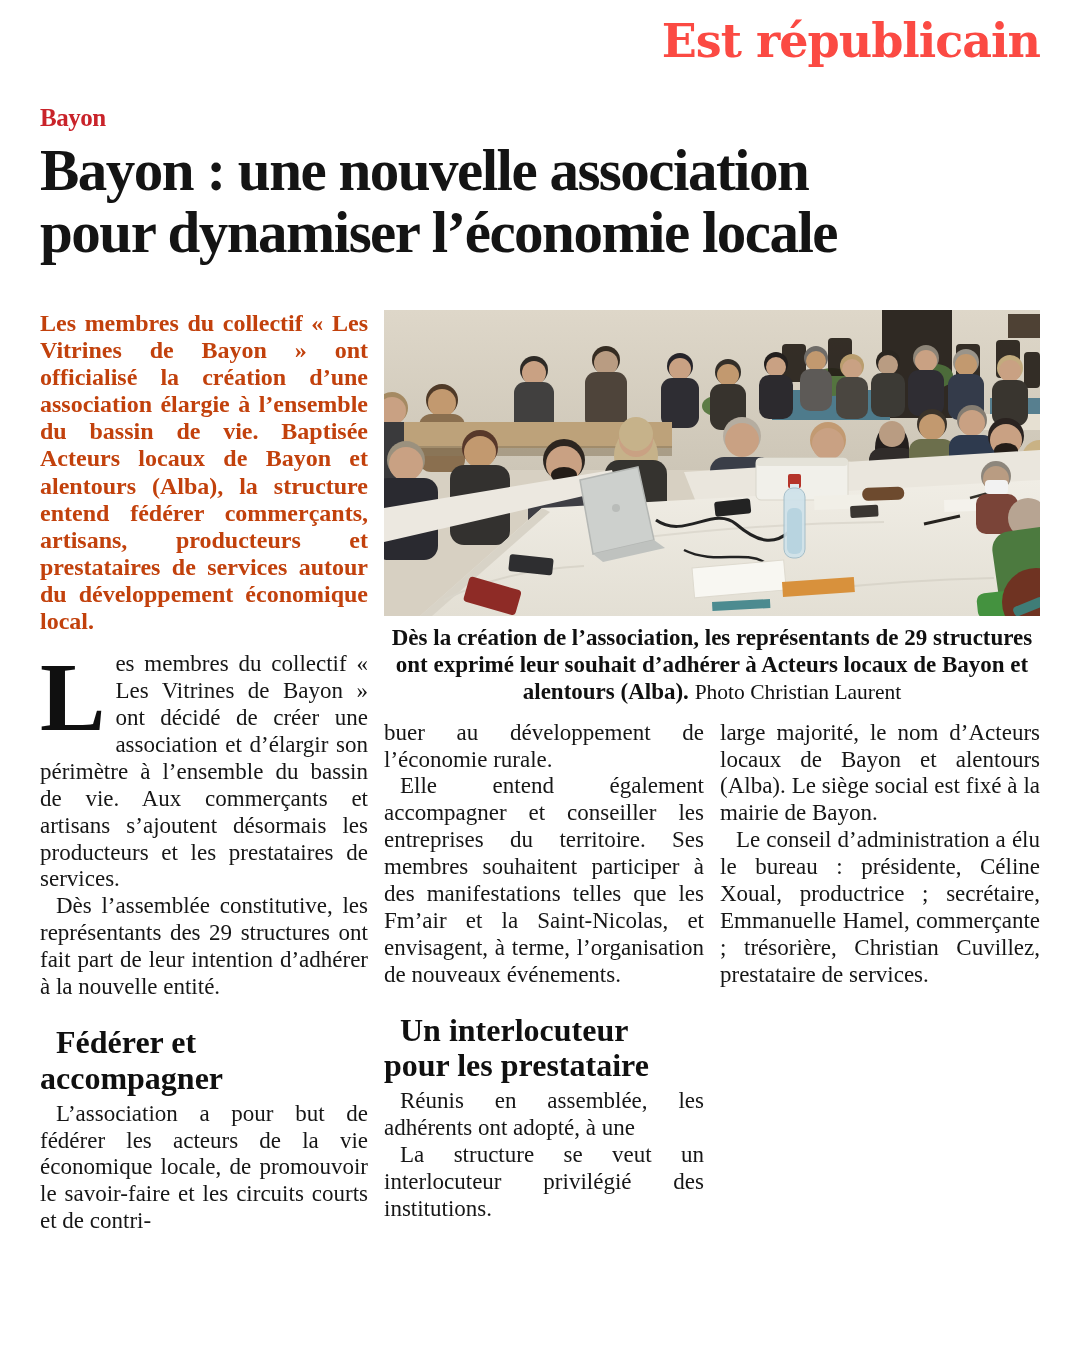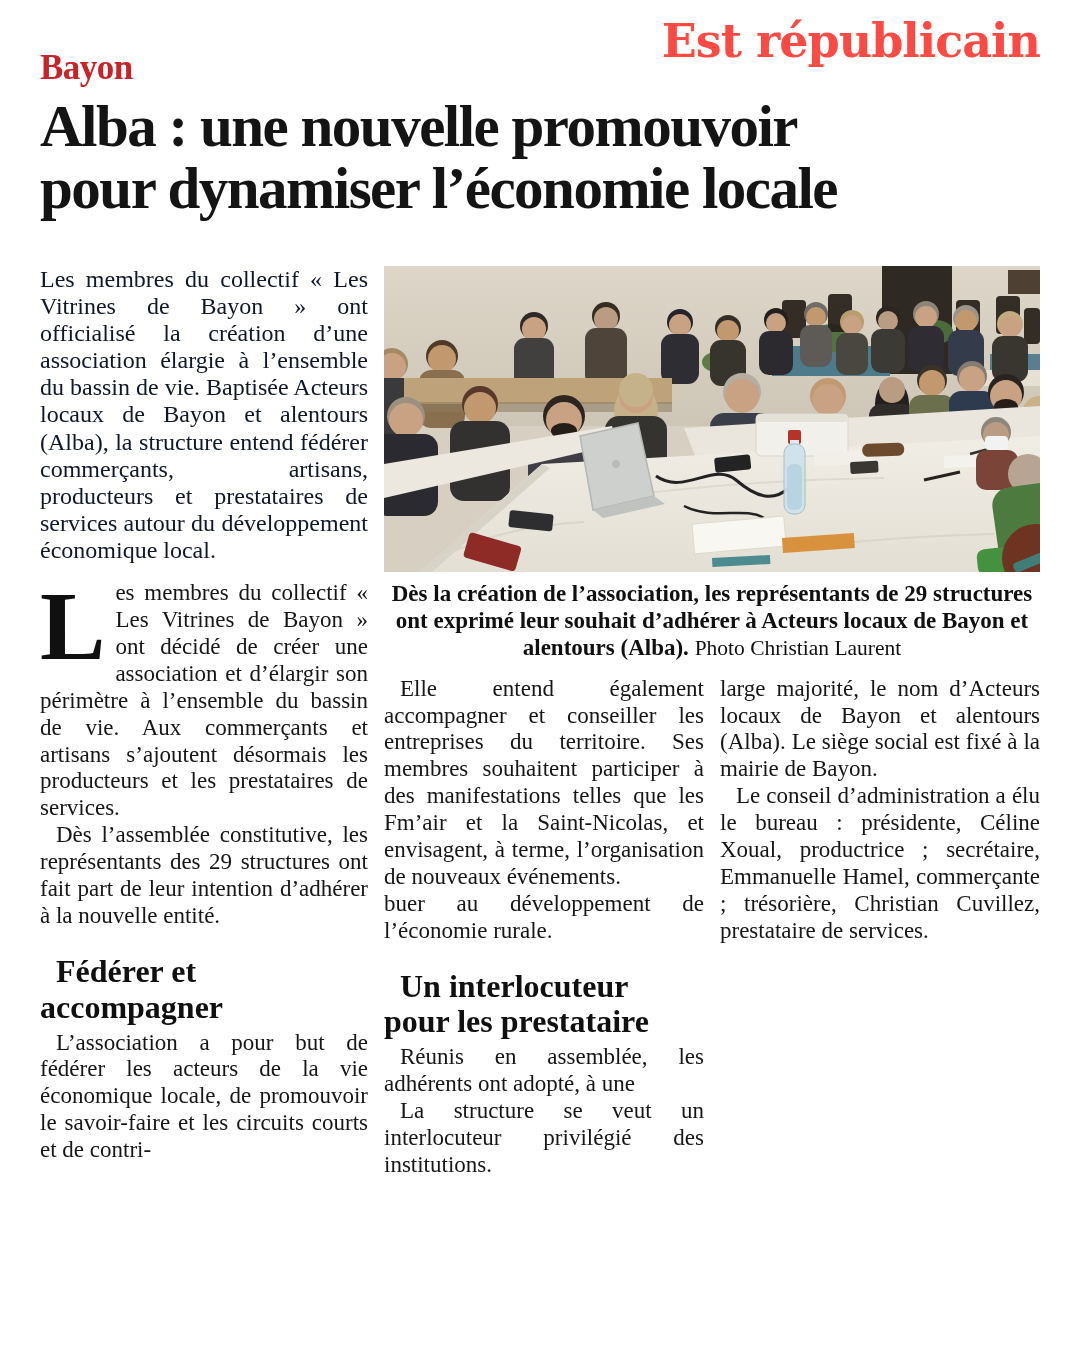--- a/index.html
+++ b/index.html
@@ -10,37 +10,37 @@
   html,body{margin:0;padding:0;background:#ffffff;}
   body{width:1080px;height:1350px;overflow:hidden;font-family:"Liberation Serif",serif;color:var(--ink);}
   .page{position:relative;width:1080px;height:1350px;box-sizing:border-box;padding:0 40px;}
 
   .logo{
     position:absolute;top:14px;right:40px;
     font-family:"DejaVu Serif",serif;font-weight:700;
     font-size:46px;letter-spacing:-1px;color:var(--logo-red);
   }
   .kicker{
-    padding-top:48px;
-    font-size:35px;font-weight:700;color:var(--kicker-red);
+    padding-top:104px;
+    font-size:25px;font-weight:700;color:var(--kicker-red);
     letter-spacing:-0.5px;
   }
   .headline{
     margin:8px 0 0 0;
     font-size:59px;line-height:1.05;font-weight:700;
     letter-spacing:-1.5px;color:var(--ink);
   }
 
   .content{display:flex;gap:16px;margin-top:46px;}
   .col-left{flex:0 0 328px;width:328px;}
   .col-right{flex:0 0 656px;width:656px;}
 
   .lede{
-    margin:0;font-size:24px;line-height:1.13;font-weight:400;
-    text-align:justify;hyphens:auto;-webkit-hyphens:auto;color:#0f172a;
+    margin:0;font-size:24px;line-height:1.13;font-weight:700;
+    text-align:justify;hyphens:auto;-webkit-hyphens:auto;color:#c2410c;
   }
 
   .photo-frame{width:656px;height:306px;overflow:hidden;background:#d7d0c2;}
   .photo-frame svg{display:block;}
 
   .caption{
     margin:9px 0 0 0;font-size:23px;line-height:1.17;font-weight:700;color:#101010;
     text-align:center;
   }
   .caption .credit{font-weight:400;font-size:21.5px;}
@@ -68,21 +68,21 @@
 </style>
 </head>
 <body>
 
 <div class="page">
 
   <div class="logo">Est républicain</div>
 
   <div class="kicker">Bayon</div>
 
-  <h1 class="headline"><span class="hl">Alba : une nouvelle promouvoir</span><br><span class="hl">pour dynamiser l’économie locale</span></h1>
+  <h1 class="headline"><span class="hl">Bayon : une nouvelle association</span><br><span class="hl">pour dynamiser l’économie locale</span></h1>
 
   <div class="content">
 
     <div class="col-left">
       <p class="lede">Les membres du collectif « Les Vitrines de Bayon » ont officialisé la création d’une association élargie à l’ensemble du bassin de vie. Baptisée Acteurs locaux de Bayon et alentours (Alba), la structure entend fédérer commerçants, artisans, producteurs et prestataires de services autour du développement économique local.</p>
 
       <div class="body-start">
         <p class="bodytext"><span class="dropcap">L</span><span>es membres du collectif « Les Vitrines de Bayon » ont décidé de créer une association et d’élargir son périmètre à l’ensemble du bassin de vie. Aux commerçants et artisans s’ajoutent désormais les producteurs et les prestataires de services.</span></p>
         <p class="bodytext indent">Dès l’assemblée constitutive, les représentants des 29 structures ont fait part de leur intention d’adhérer à la nouvelle entité.</p>
         <h3 class="subhead">Fédérer et accompagner</h3>
@@ -323,22 +323,22 @@
                 <rect x="628" y="298" width="32" height="10" rx="4" fill="#3f7d77" transform="rotate(-22 628 298)"></rect>
               </g>
           </g>
         </svg>
       </div>
 
       <p class="caption"><span>Dès la création de l’association, les représentants de 29 structures ont exprimé leur souhait d’adhérer à Acteurs locaux de Bayon et alentours (Alba).</span> <span class="credit">Photo Christian Laurent</span></p>
 
       <div class="cols2">
         <div class="bodycol">
+          <p class="bodytext">buer au développement de l’économie rurale.</p>
           <p class="bodytext indent">Elle entend également accompagner et conseiller les entreprises du territoire. Ses membres souhaitent participer à des manifestations telles que les Fm’air et la Saint-Nicolas, et envisagent, à terme, l’organisation de nouveaux événements.</p>
-          <p class="bodytext">buer au développement de l’économie rurale.</p>
           <h3 class="subhead">
               <span class="shline">Un interlocuteur</span>
               <span class="shline shline2">pour les prestataire</span>
             </h3>
           <p class="bodytext indent">Réunis en assemblée, les adhérents ont adopté, à une</p>
           <p class="bodytext indent">La structure se veut un interlocuteur privilégié des institutions.</p>
         </div>
         <div class="bodycol">
           <p class="bodytext">large majorité, le nom d’Acteurs locaux de Bayon et alentours (Alba). Le siège social est fixé à la mairie de Bayon.</p>
           <p class="bodytext indent">Le conseil d’administration a élu le bureau : présidente, Céline Xoual, productrice ; secrétaire, Emmanuelle Hamel, commerçante ; trésorière, Christian Cuvillez, prestataire de services.</p>

